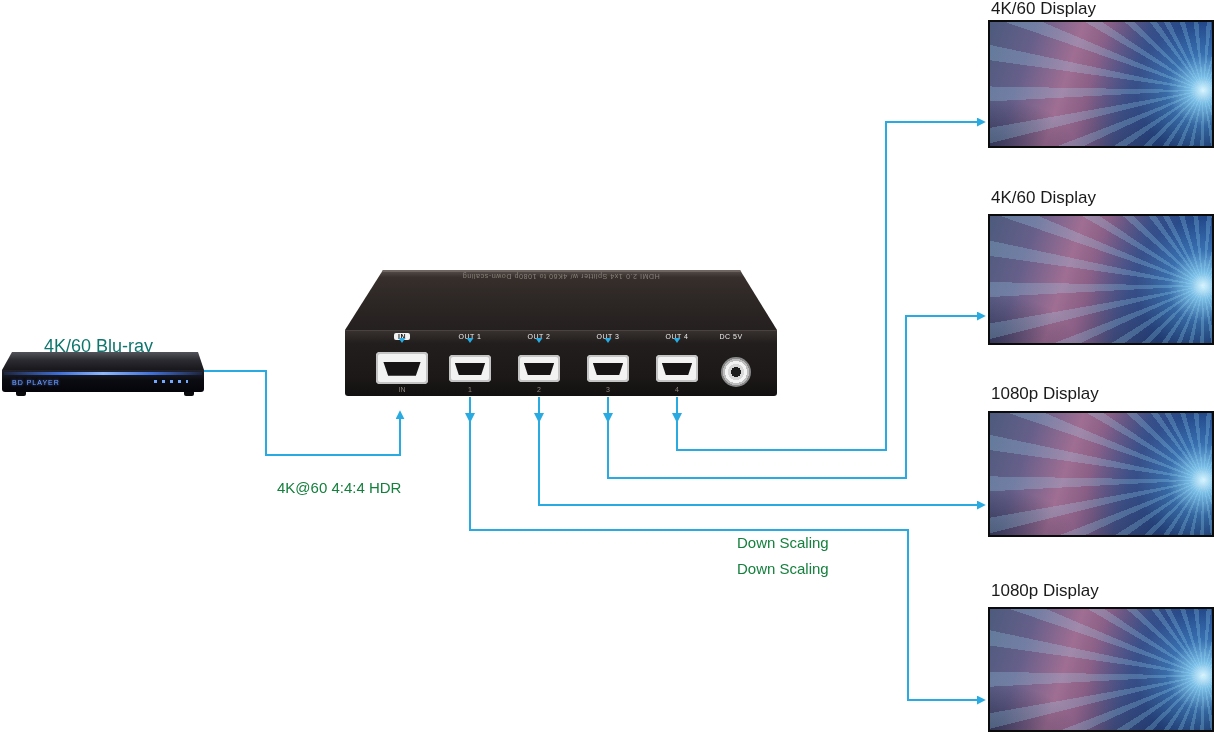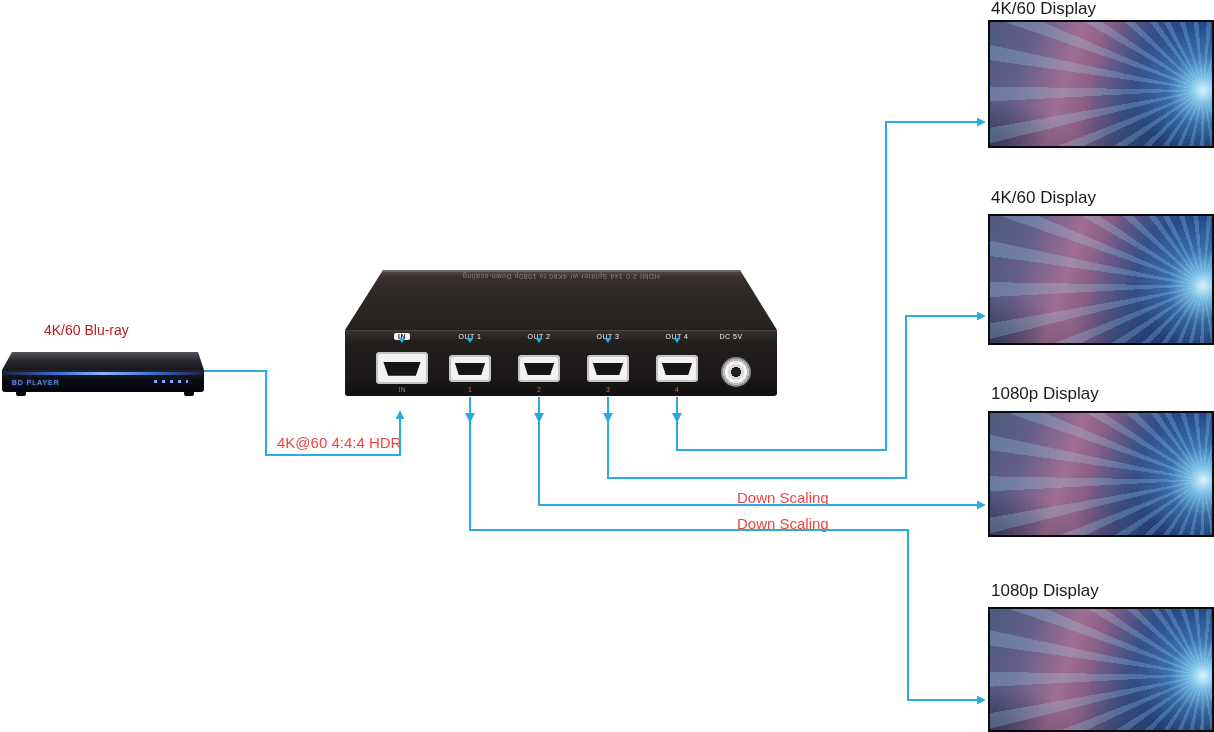--- a/index.html
+++ b/index.html
@@ -1,20 +1,20 @@
 <!DOCTYPE html>
 <html><head>
 <meta charset="utf-8">
 <style>
   * { margin:0; padding:0; box-sizing:border-box; }
   body { background:#fff; font-family:"Liberation Sans", sans-serif; }
   .stage { position:relative; width:1214px; height:732px; background:#fff; overflow:hidden; }
 
   
-  .source-label { position:absolute; left:44px; top:322px; font-size:14px; color:#b91c1c; }
+  .source-label { position:absolute; left:44px; top:336px; font-size:18px; color:#0f766e; }
   .player { position:absolute; left:2px; top:352px; width:202px; height:44px; }
   .player-top { height:18px; background:linear-gradient(180deg,#53535b 0%,#2b2b31 45%,#17171c 100%);
     clip-path:polygon(10px 0, 196px 0, 202px 18px, 0 18px); }
   .player-front { position:relative; height:22px; border-radius:0 0 3px 3px;
     background:linear-gradient(180deg,#23232d 0%,#0b0b12 45%,#04040a 100%); }
   .player-glow { position:absolute; left:2px; right:2px; top:2px; height:3px;
     background:linear-gradient(90deg,rgba(40,90,200,0.15),#3f6fd8 28%,#8db8ff 50%,#3f6fd8 75%,rgba(40,90,200,0.15)); }
   .player-text { position:absolute; left:10px; top:9px; font-size:7px; letter-spacing:1px; color:#6fa0ff;
     text-shadow:0 0 3px rgba(90,140,255,0.9); }
   .player-leds { position:absolute; right:16px; top:10px; width:34px; height:3px;
@@ -45,21 +45,21 @@
   .display-label { position:absolute; left:991px; font-size:17px; color:#1a1a1a; line-height:17px; }
   .screen { position:absolute; left:988px; width:226px; border:2px solid #0b0b0b;
     background:
       repeating-conic-gradient(from -30deg at 96% 55%, rgba(165,235,255,0.22) 0deg 4deg, rgba(20,40,90,0) 4deg 11deg),
       radial-gradient(circle at 96% 55%, #dcf5ff 0%, rgba(140,215,255,0.85) 6%, rgba(80,160,235,0.55) 16%, rgba(50,110,200,0.3) 30%, rgba(10,30,80,0) 52%),
       radial-gradient(ellipse 60% 120% at 100% 10%, rgba(40,100,190,0.35), rgba(0,0,0,0) 60%),
       radial-gradient(ellipse 70% 70% at 0% 100%, rgba(8,14,38,0.5), rgba(0,0,0,0) 55%),
       linear-gradient(108deg,#4d5a7e 0%,#655f8a 18%,#a06e93 36%,#8a5f86 46%,#3d4470 62%,#1b2850 78%,#101b3e 100%); }
 
   
-  .wire-label { position:absolute; font-size:15px; color:#ef4444; white-space:nowrap; }
+  .wire-label { position:absolute; font-size:15px; color:#15803d; white-space:nowrap;margin-top:45px; }
 
   .wires { position:absolute; left:0; top:0; pointer-events:none; }
 </style>
 </head>
 <body>
 
 <div class="stage">
 
   <div class="source-label">4K/60 Blu-ray</div>
   <div class="player">

